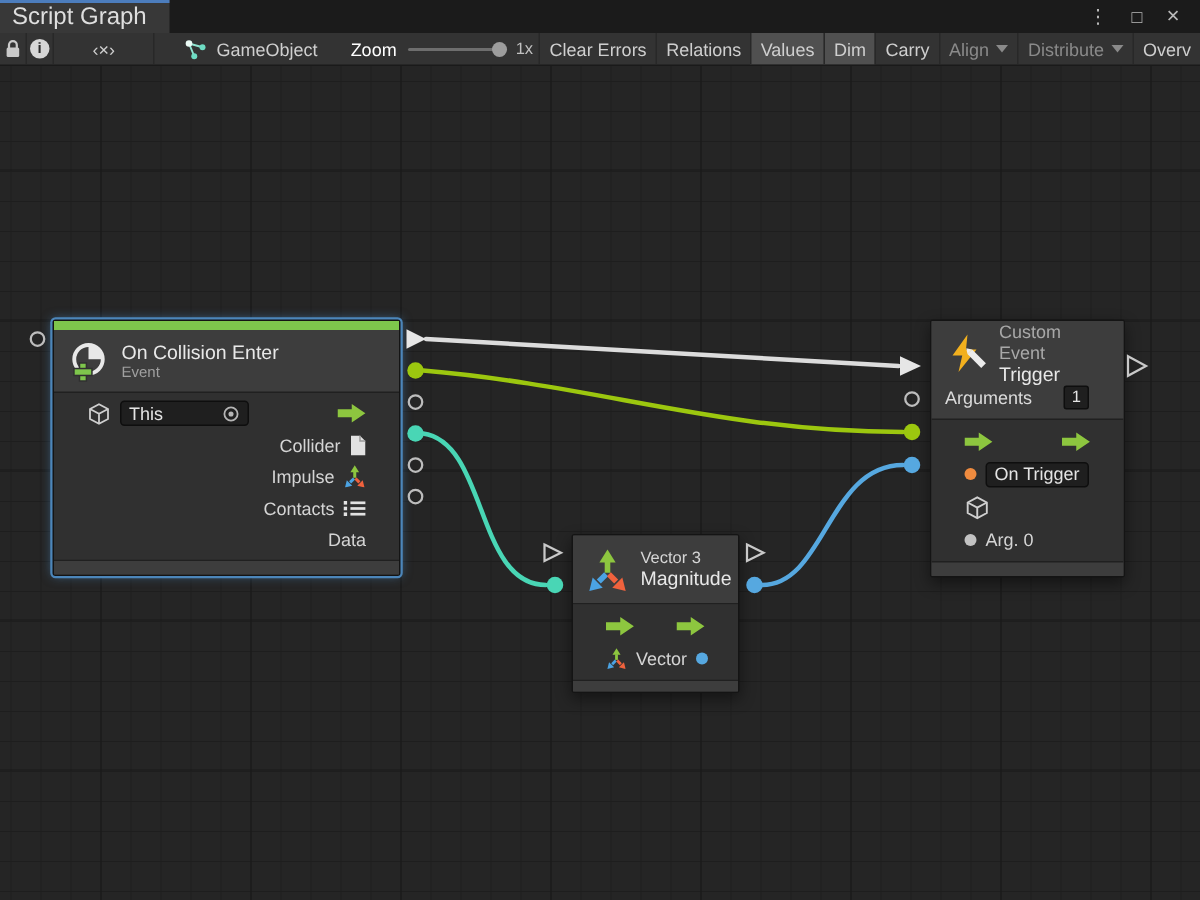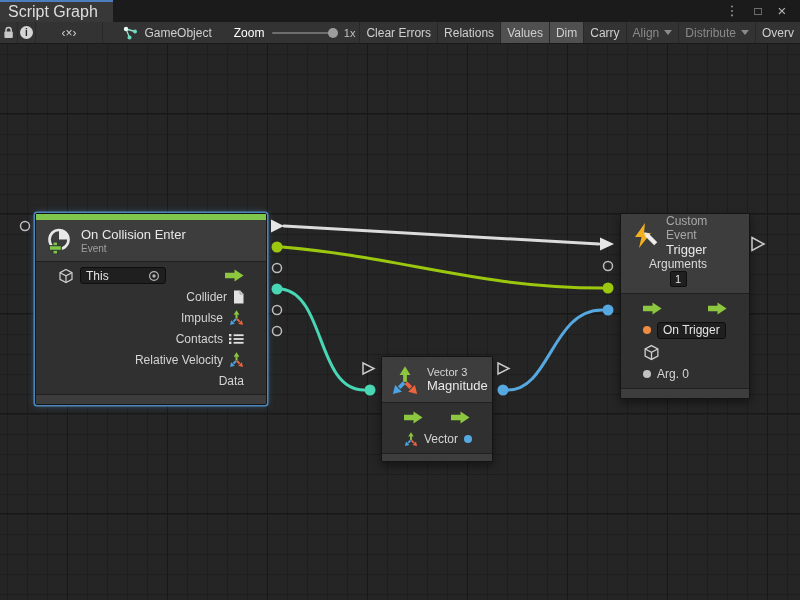--- a/index.html
+++ b/index.html
@@ -69,22 +69,22 @@
   .n-body  { background:#303030; padding:3px 0; }
   .n-footer{ height:10px; background:#3d3d3d; border-top:1px solid #202020; }
   .row { height:21px; display:flex; align-items:center; gap:6px; padding:0 22px;
          font-size:12px; color:#d4d4d4; }
   .row.out { justify-content:flex-end; }
   .row.space { justify-content:space-between; }
   .field { background:#1f1f1f; border:1px solid #0e0e0e; border-radius:3px; height:17px;
            display:flex; align-items:center; padding:0 5px; font-size:12px; color:#e4e4e4; }
   .this-field { width:86px; justify-content:space-between; }
   .dot { width:8px; height:8px; border-radius:50%; display:inline-block; flex:none; }
-  .args-line { display:flex; align-items:center; 
-               padding:0 23px 6px 9px; font-size:12px; color:#dadada;flex-direction:column; }
+  .args-line { display:flex; align-items:center; justify-content:space-between;
+               padding:0 23px 6px 9px; font-size:12px; color:#dadada; }
   .args-box { width:17px; height:16px; background:#1f1f1f; border:1px solid #0e0e0e;
               border-radius:2px; color:#e4e4e4; font-size:11px; display:flex;
               align-items:center; justify-content:center; }
   #node-collision { left:35px; top:121px; width:232px; }
   #node-magnitude { left:381px; top:264px; width:112px; }
   #node-trigger   { left:620px; top:121px; width:130px; }
   #node-collision .n-header { height:42px; }
   #node-magnitude .n-header { height:46px; }
   #node-trigger .n-header-wrap { background:#3d3d3d; border-bottom:1px solid #202020; }
   #node-trigger .n-header { height:43px; background:none; border-bottom:none; }
@@ -230,33 +230,20 @@
                   <rect x="4.6" y="1.3" width="10" height="1.8"></rect>
                 <rect x="0" y="4.8" width="2.4" height="2.4"></rect>
                   <rect x="4.6" y="5.1" width="10" height="1.8"></rect>
                 <rect x="0" y="8.6" width="2.4" height="2.4"></rect>
                   <rect x="4.6" y="8.9" width="10" height="1.8"></rect>
               </g>
             </svg>
           </span>
         </div>
         <div class="row out">
-          <span>Relative Velocity</span>
-          <span class="icon">
-            <svg width="15" height="15" viewBox="0 0 15 15">
-              <path d="M7.5 8.5 V4.5" stroke="#8dc63f" stroke-width="2"></path>
-              <path d="M7.5 0.2 L4.6 4.8 H10.4 Z" fill="#8dc63f"></path>
-              <path d="M7 9 L4.4 11.6" stroke="#4ba3e3" stroke-width="2"></path>
-              <path d="M1 15 L2.2 10.2 L5.8 13.8 Z" fill="#4ba3e3"></path>
-              <path d="M8 9 L10.6 11.6" stroke="#f0623d" stroke-width="2"></path>
-              <path d="M14 15 L12.8 10.2 L9.2 13.8 Z" fill="#f0623d"></path>
-            </svg>
-          </span>
-        </div>
-        <div class="row out">
           <span>Data</span>
         </div>
       </div>
       <div class="n-footer"></div>
     </div>
 
     <div class="node" id="node-magnitude">
       <div class="n-header">
         <span class="icon">
           <svg width="28" height="28" viewBox="0 0 15 15">

